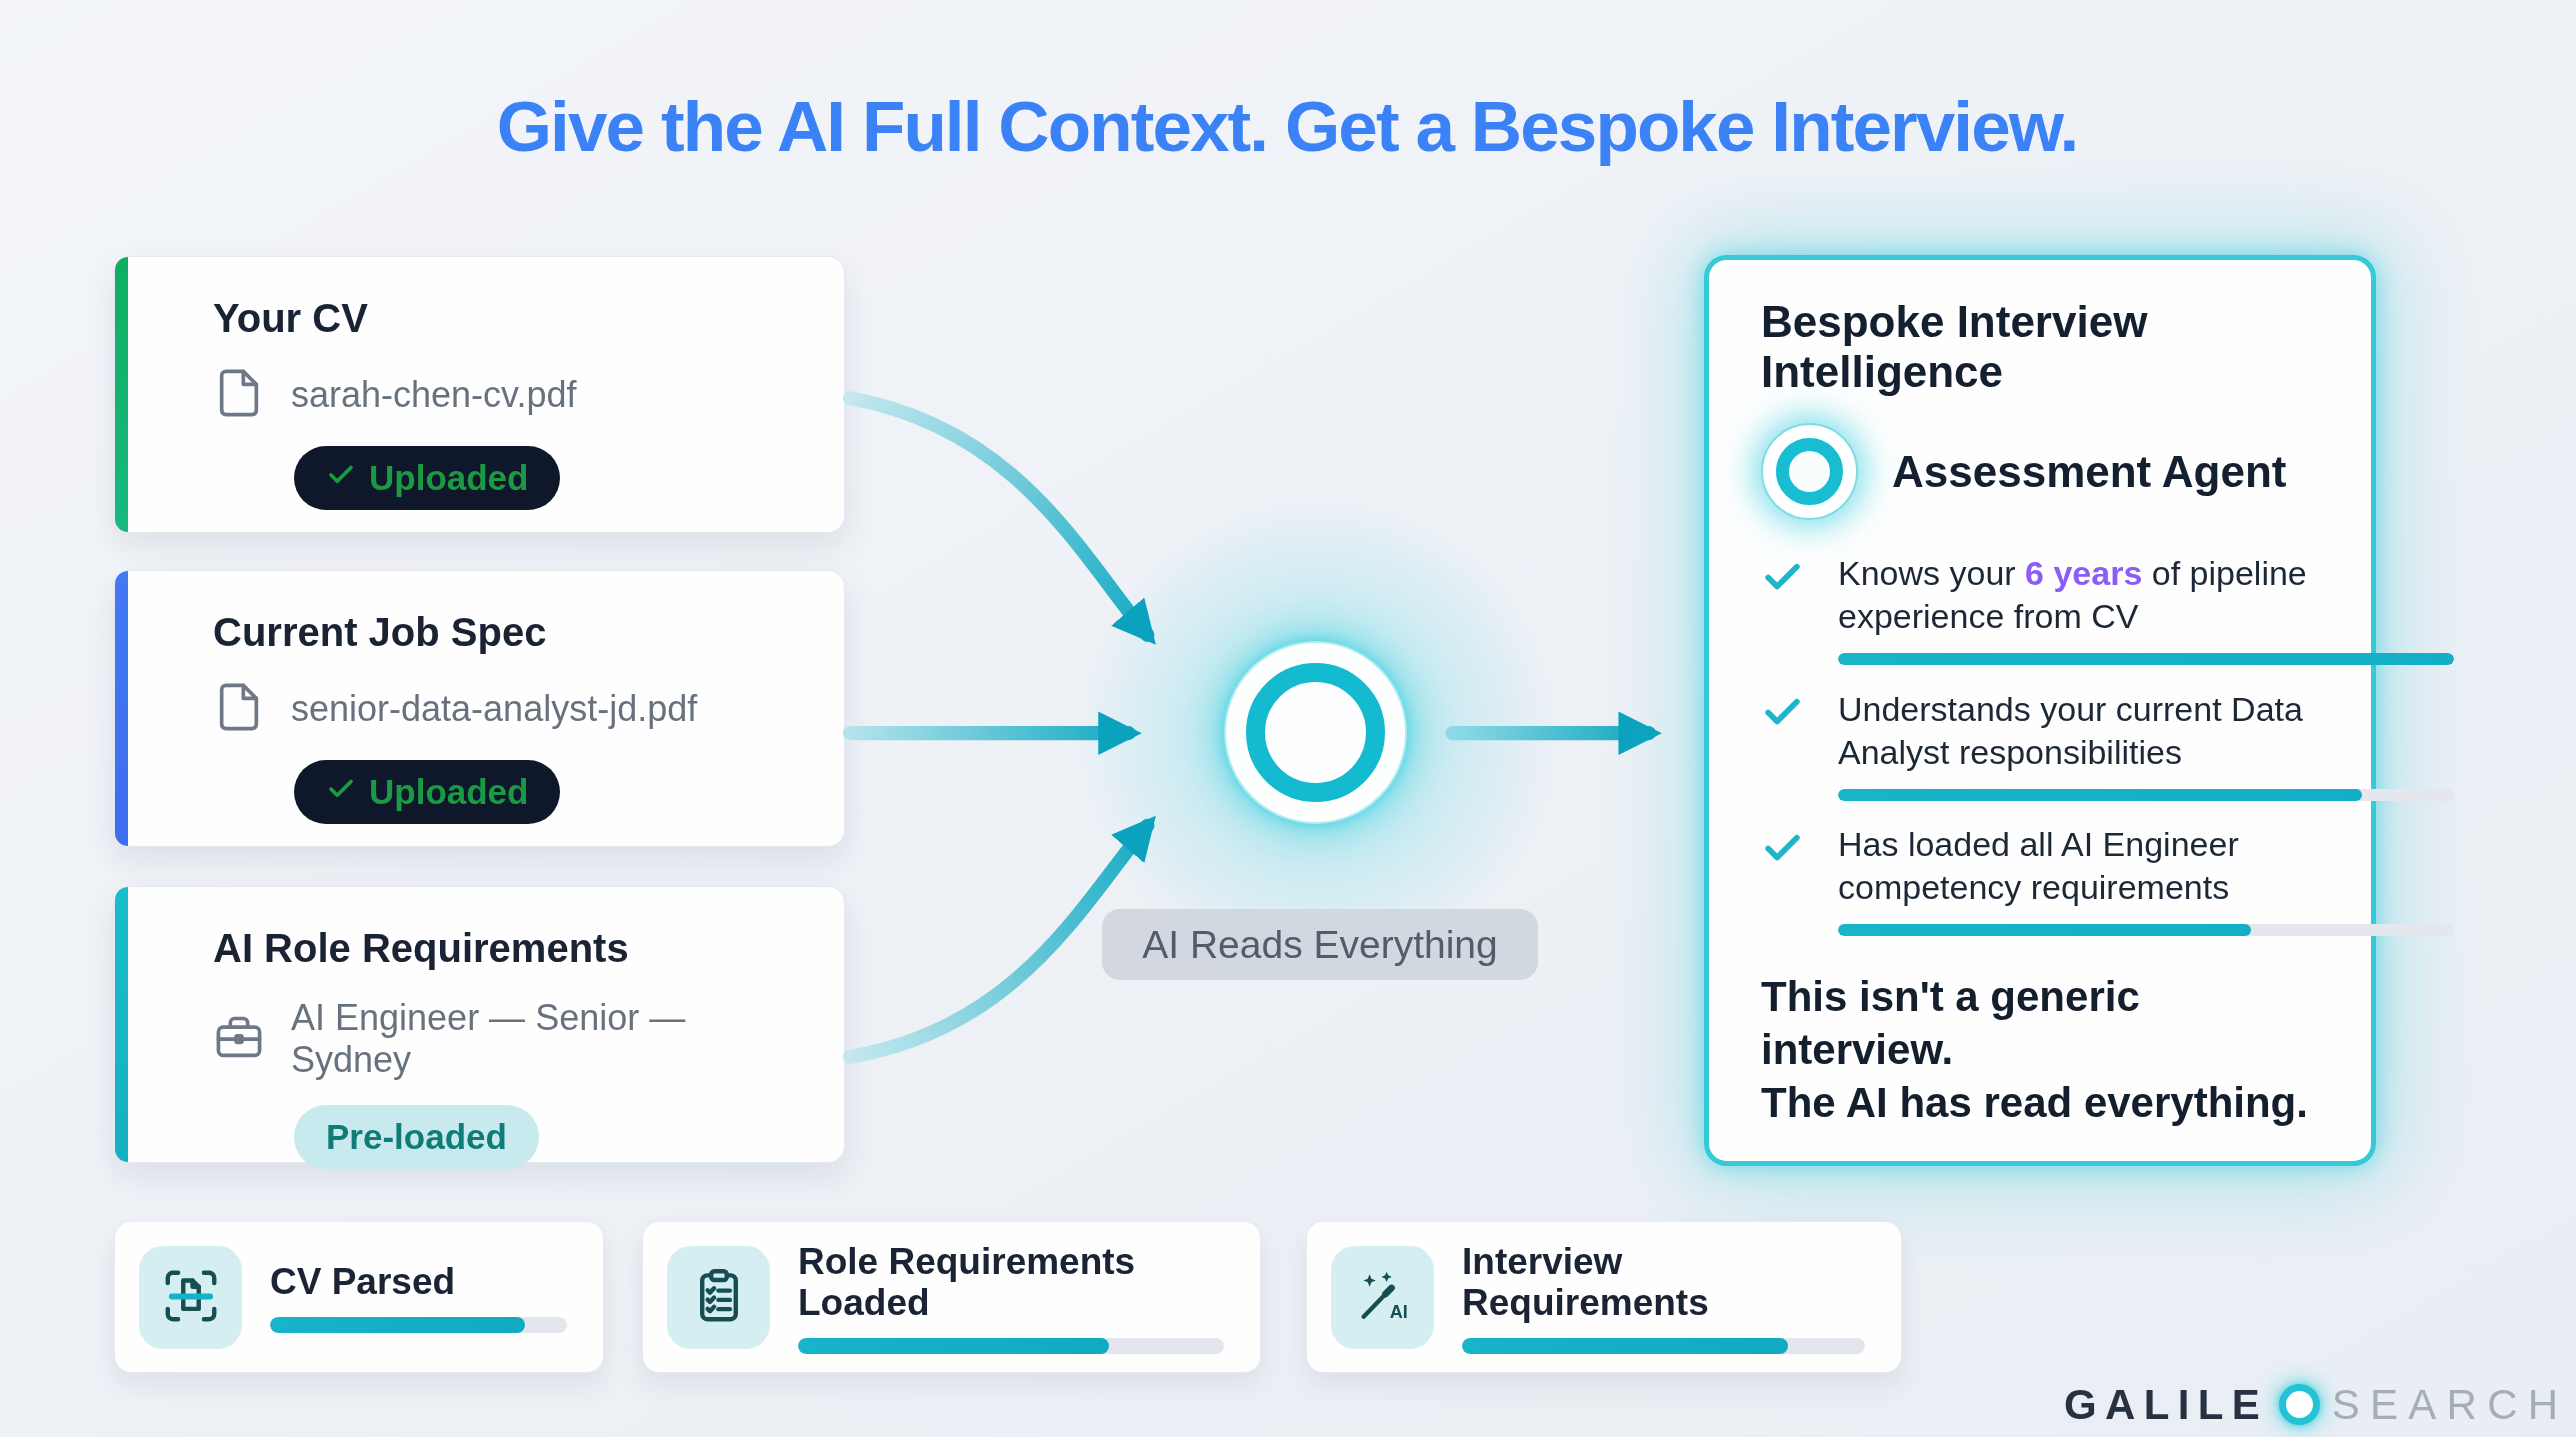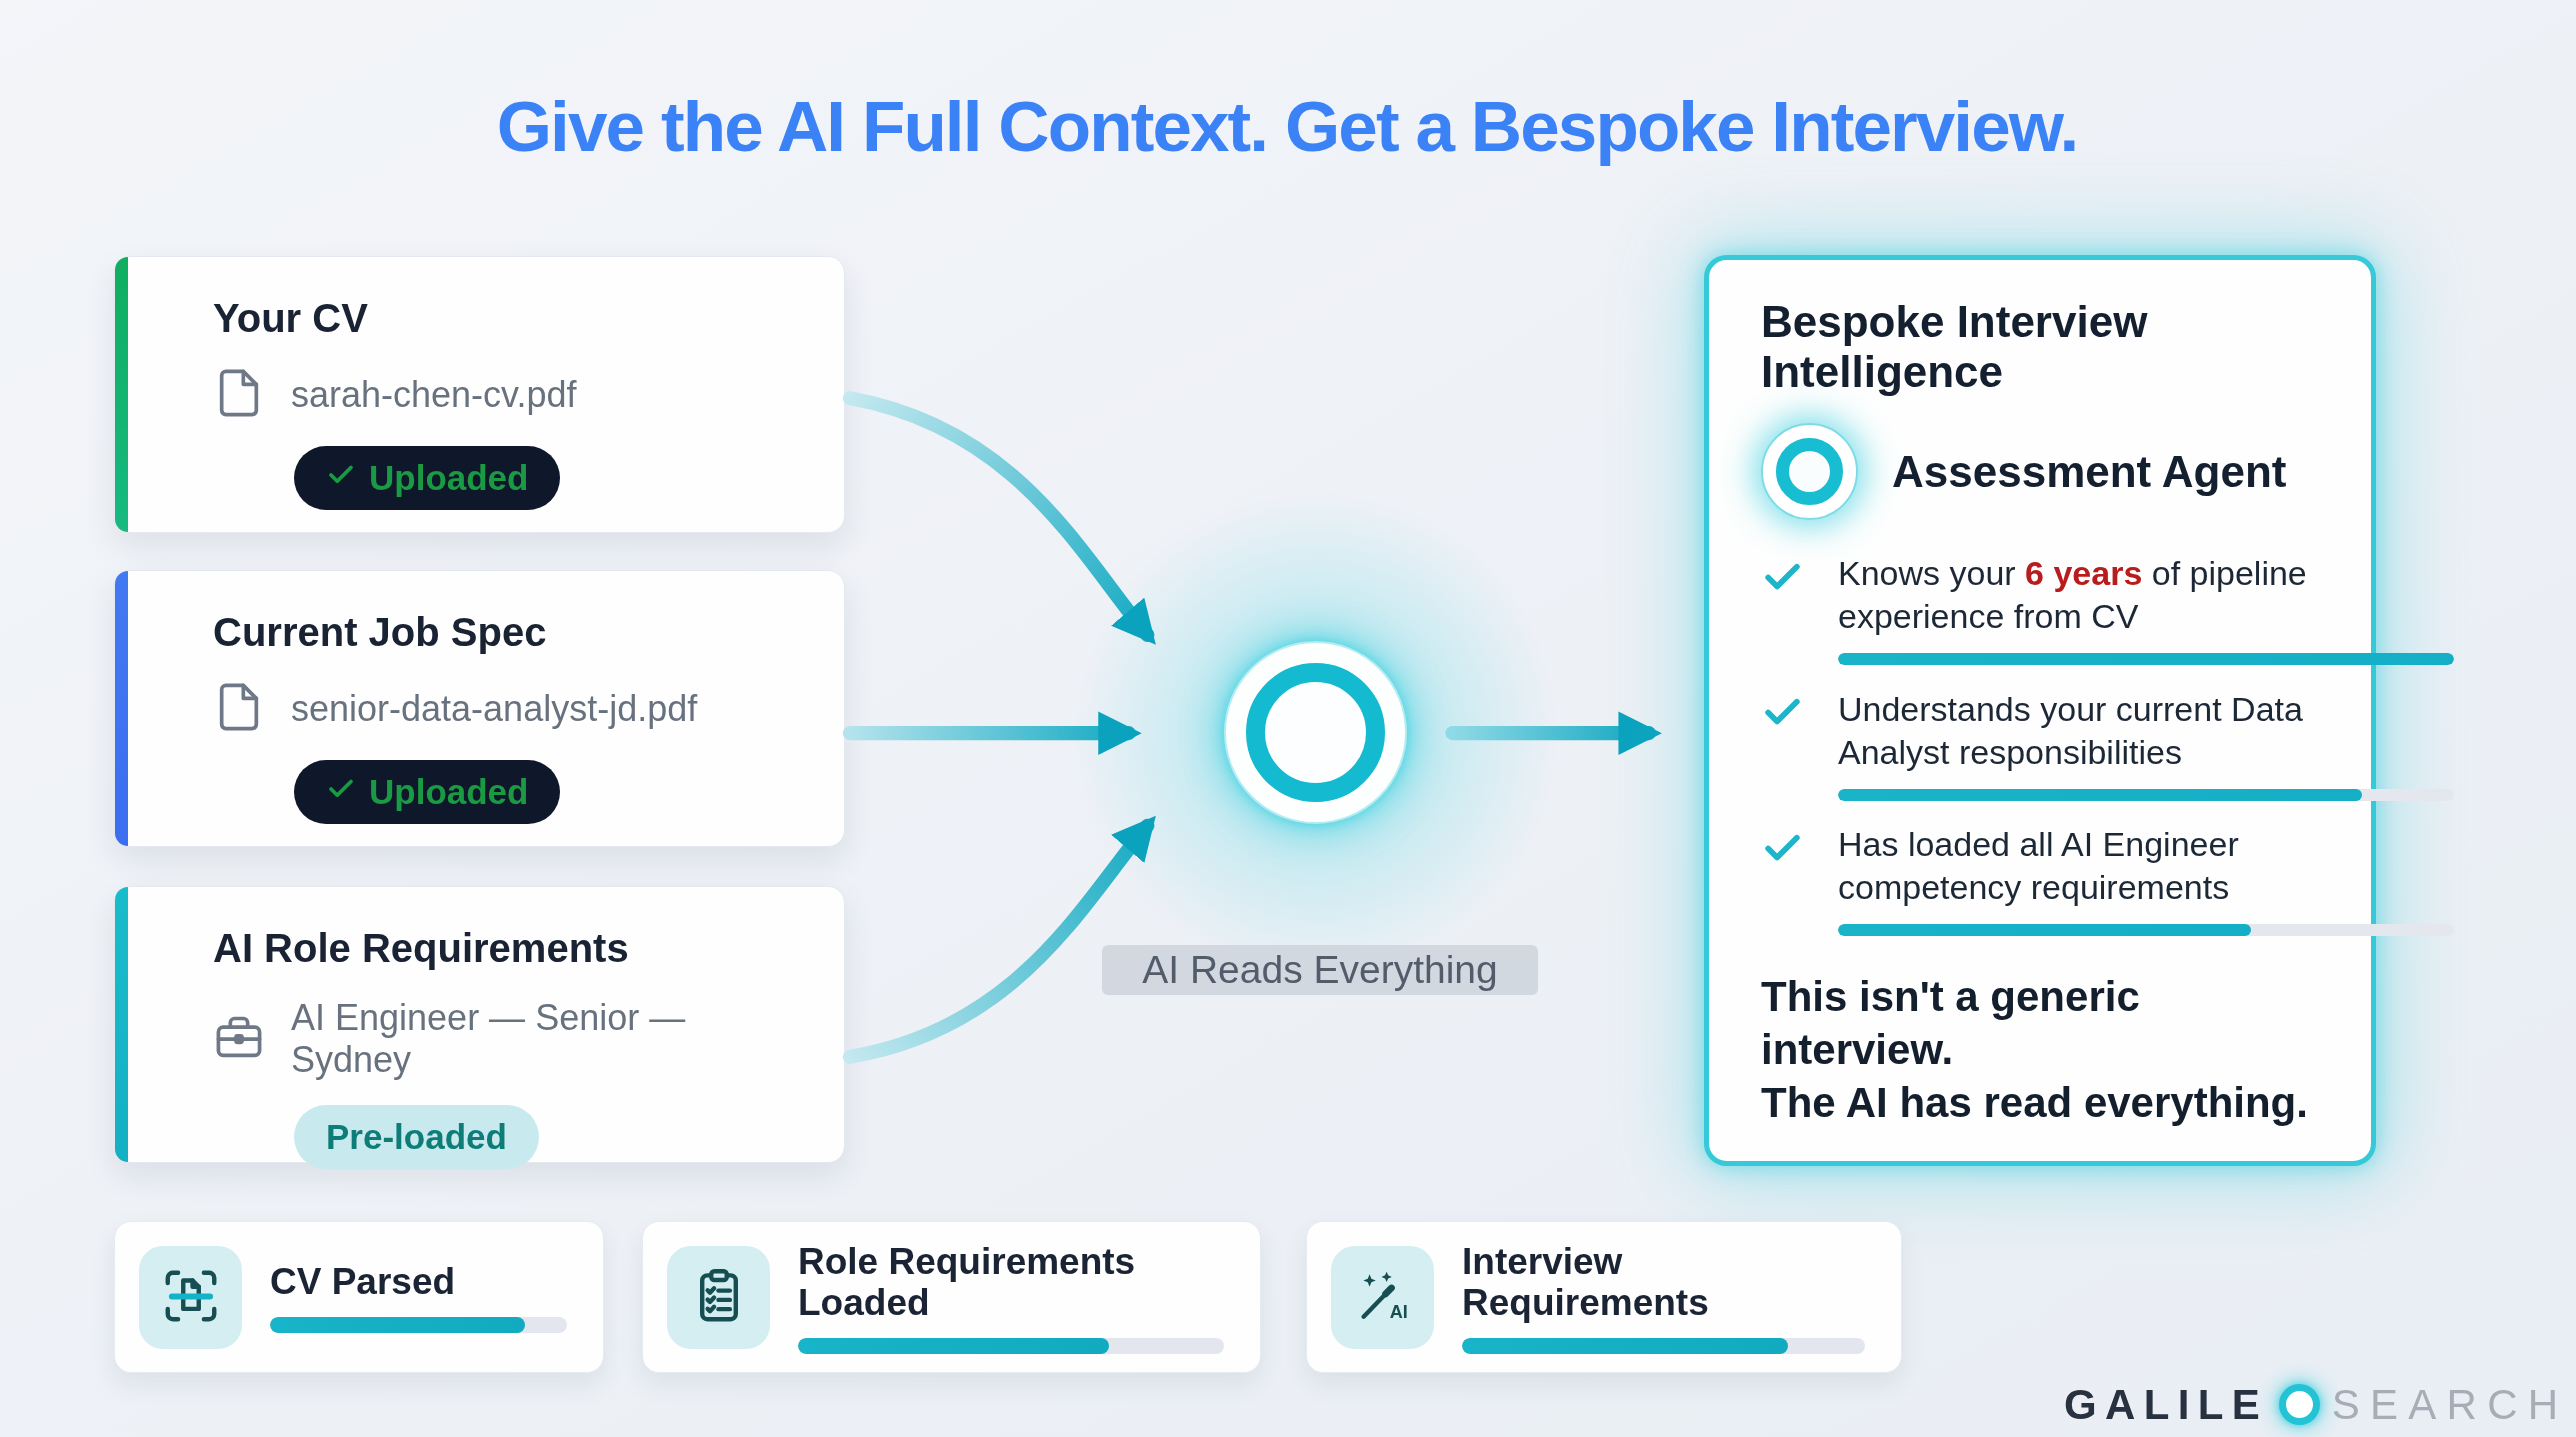--- a/index.html
+++ b/index.html
@@ -60,24 +60,24 @@
     border-radius:50%; background:#fdffff;
     border:2.8px solid #b4ecf2;
     box-shadow:0 0 43px rgba(34,205,222,0.75), 0 0 11.2px rgba(34,205,222,0.55);
     display:flex; align-items:center; justify-content:center;
   }
   .core-ring {
     width:139px; height:139px; border-radius:50%;
     border:19px solid #14bacf; background:#fcfeff;
   }
   .reads-label {
-    position:absolute; left:1102px; top:909px; width:436px; height:50px;
-    background:rgba(206,212,220,0.85); border-radius:6px;
+    position:absolute; left:1102px; top:909px; width:436px; height:71px;
+    background:rgba(206,212,220,0.85); border-radius:18px;
     display:flex; align-items:center; justify-content:center;
-    font-size:39px; color:#525c6a;margin-top:36px;
+    font-size:39px; color:#525c6a;
   }
 
   
   .panel {
     position:absolute; left:1704px; top:255px; width:672px; height:911px;
     background:#fefefe; border:5.6px solid #36c9d7; border-radius:22.5px;
     box-shadow:0 0 22.5px rgba(44,202,218,0.55), 0 0 84px 13px rgba(44,202,218,0.33);
     padding:37px 52px;
   }
   .panel-heading { font-size:44px; font-weight:700; color:#14202f; }
@@ -88,21 +88,21 @@
     box-shadow:0 0 34px 5.6px rgba(64,210,224,0.75);
     display:flex; align-items:center; justify-content:center;
   }
   .agent-ring { width:67px; height:67px; border-radius:50%; border:13px solid #18bdd1; background:#fafdfd; }
   .agent-label { font-size:44px; font-weight:700; color:#14202f; }
   .check-item { display:flex; gap:28px; }
   .check-item.first { margin-top:32px; }
   .check-item.rest { margin-top:22.5px; }
   .check-col { width:49px; flex:none; padding-top:3.7px; }
   .check-text { font-size:34px; line-height:43px; color:#1d2837; max-width:590px; }
-  .hl { color:#b91c1c; font-weight:700; }
+  .hl { color:#8b5cf6; font-weight:700; }
   .pbar {
     margin:15px 0 0 77px; width:616px; height:12px;
     border-radius:7.5px; background:#e4e8ee; overflow:hidden;
   }
   .pbar-fill { height:100%; border-radius:7.5px; background:linear-gradient(90deg,#1ab4c9,#14aec6); }
   .panel-footer { margin-top:34px; font-size:42px; font-weight:700; line-height:53px; color:#141f2e; }
 
   
   .chip {
     position:absolute; top:1221px; height:152px;

